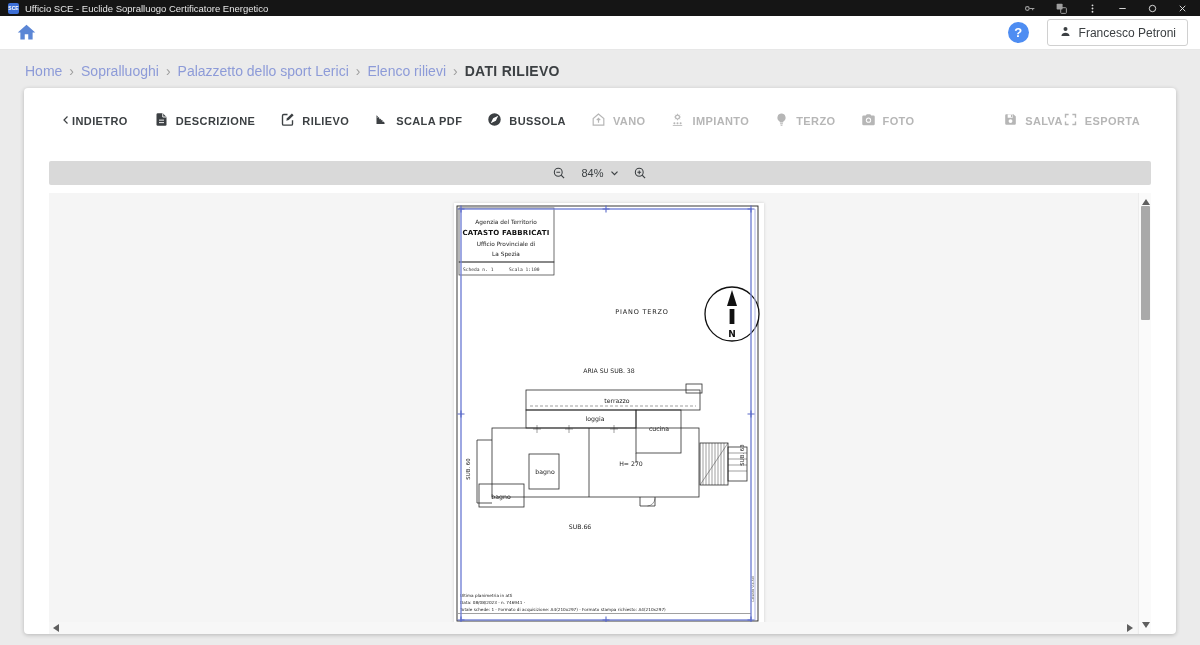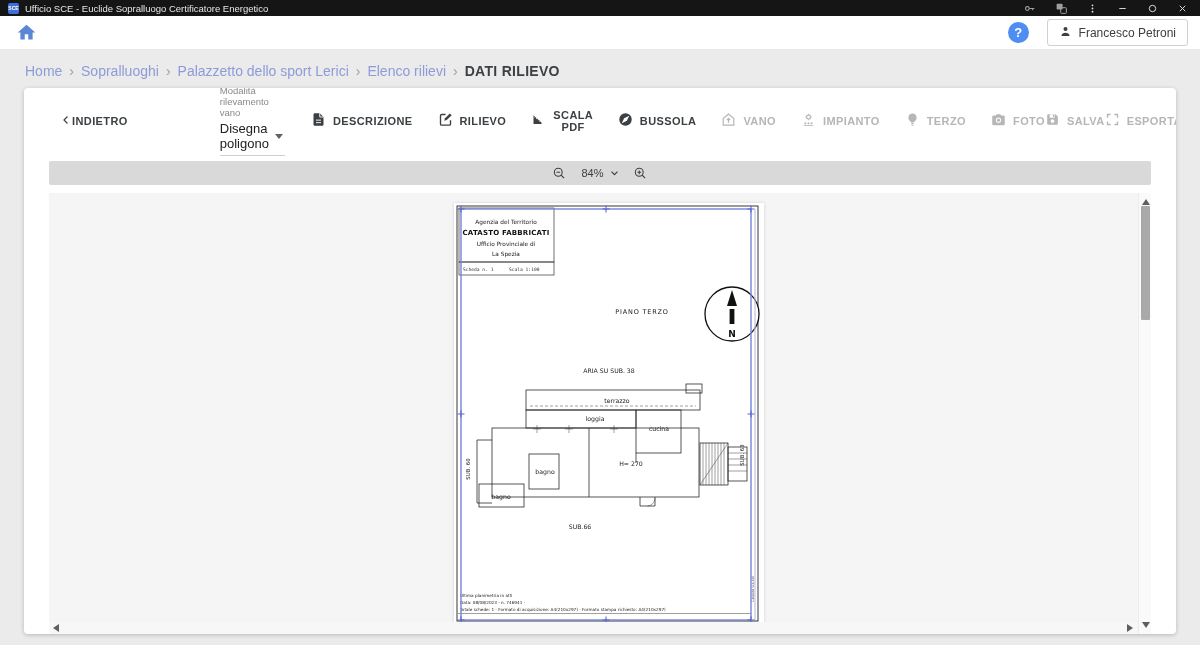--- a/index.html
+++ b/index.html
@@ -176,27 +176,20 @@
   <div class="toolbar">
     <button class="btn-back">
       <span>
         <svg width="12" height="12" viewBox="0 0 24 24">
             <path d="M15 5l-7 7 7 7" fill="none" stroke="currentColor" stroke-width="2.4"></path>
           </svg>
       </span>
       <span>INDIETRO</span>
     </button>
 
-    <div class="mode-select">
-      <div class="mode-label">Modalità rilevamento vano</div>
-      <div class="mode-value">
-        <span>Disegna poligono</span>
-        <span class="sel-caret"></span>
-      </div>
-    </div>
 
     <div class="tb-actions">
       <button class="tb-btn">
         <span><svg width="15" height="15" viewBox="0 0 24 24">
               <path d="M14 2H6a2 2 0 0 0-2 2v16a2 2 0 0 0 2 2h12a2 2 0 0 0 2-2V8l-6-6z" fill="currentColor"></path>
               <path d="M14 2v6h6" fill="none" stroke="#fff" stroke-width="1.5"></path>
               <path d="M8 13h8M8 17h8" stroke="#fff" stroke-width="1.5"></path>
             </svg></span>
         <span>DESCRIZIONE</span>
       </button>

